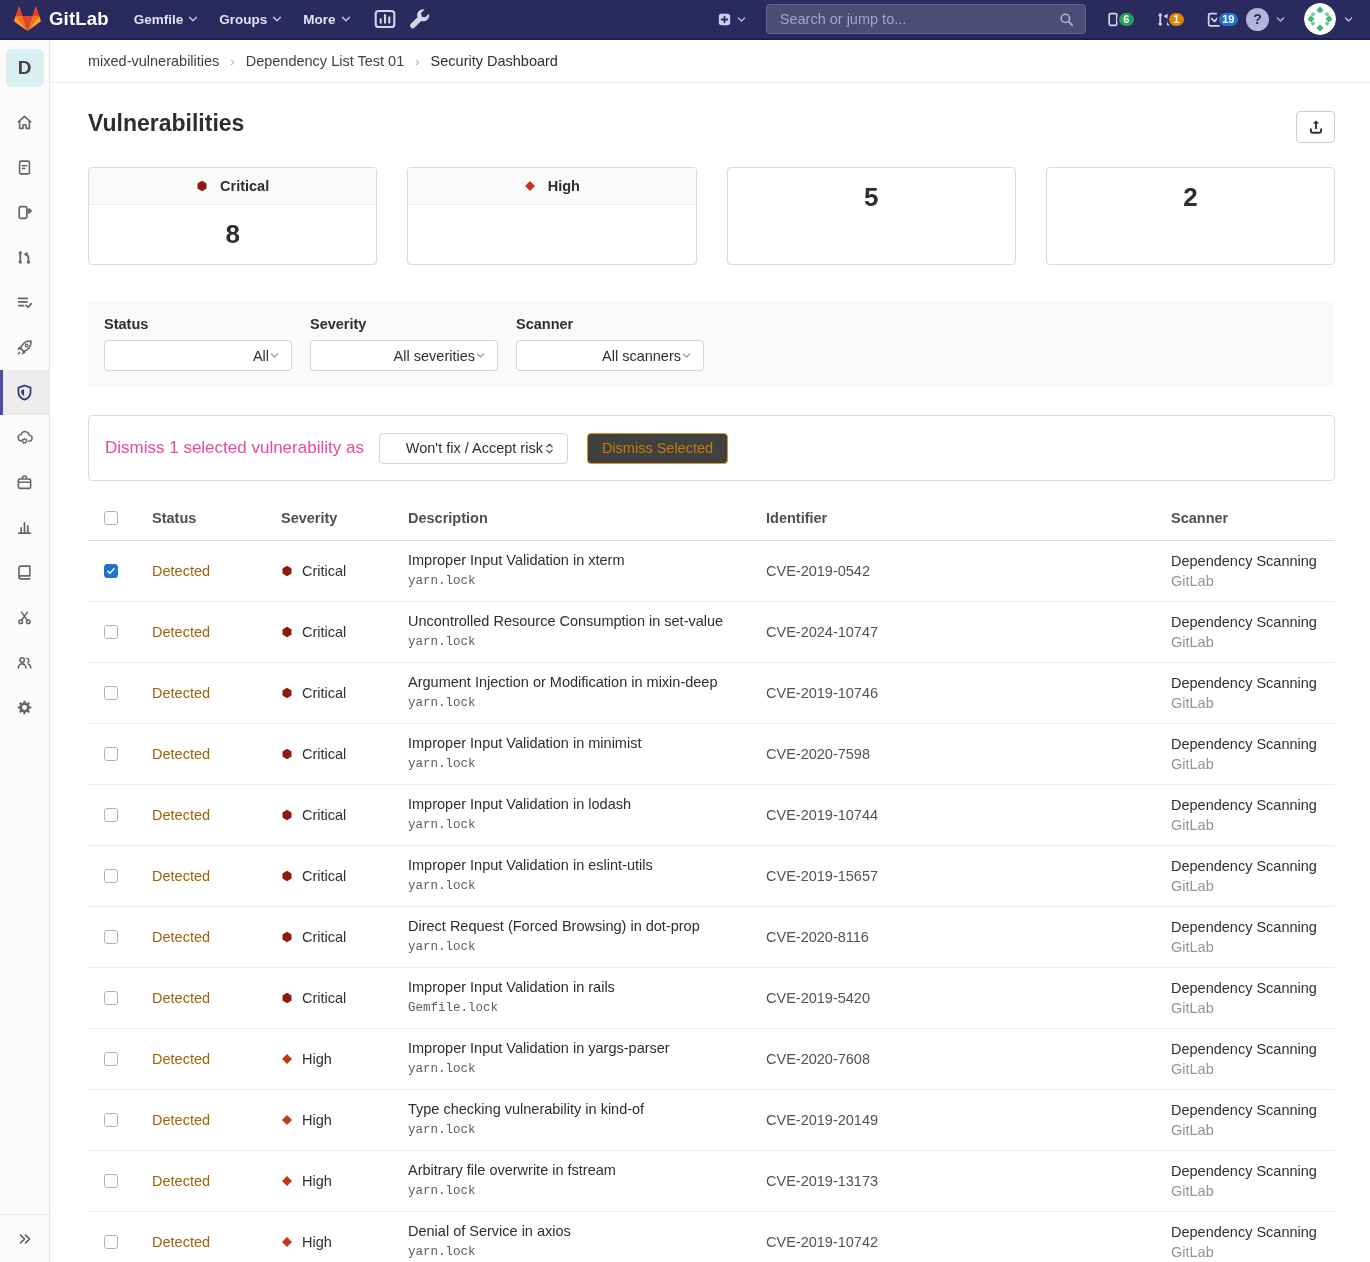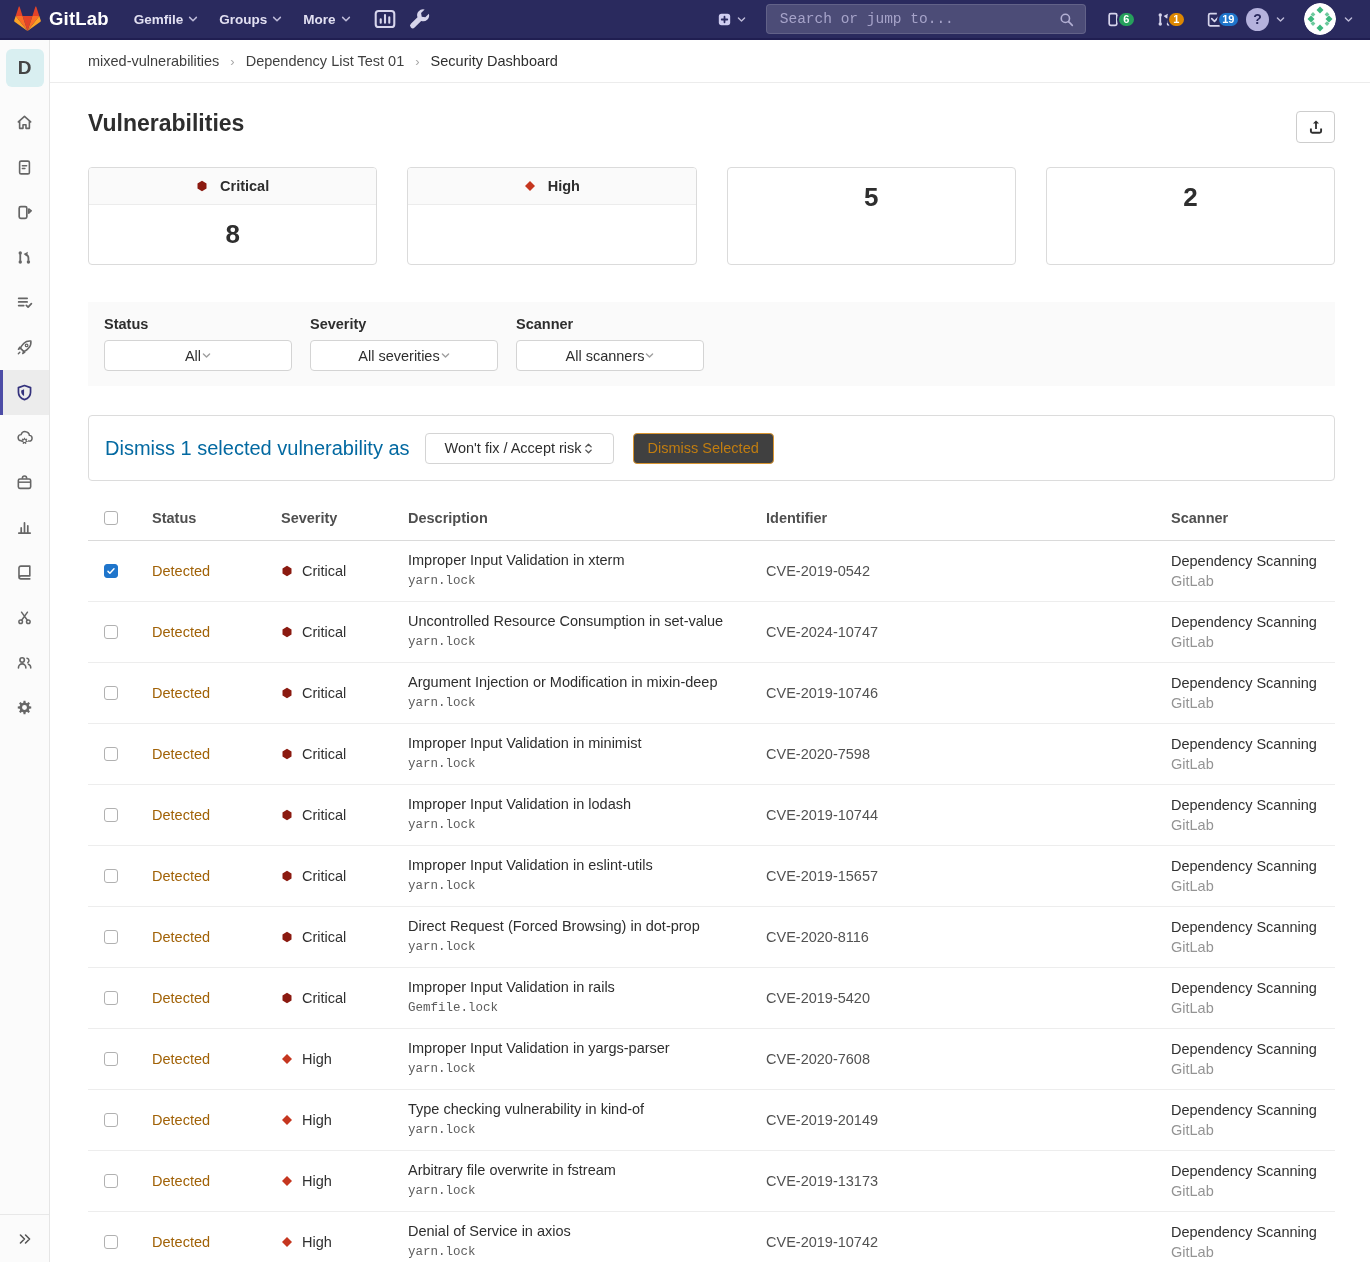--- a/index.html
+++ b/index.html
@@ -16,21 +16,21 @@
   .tanuki { width:27px; height:26px; }
   .brand-text { color:#fff; font-size:18.5px; font-weight:700; margin-left:8px; letter-spacing:.2px; }
   .nav-menu { display:flex; align-items:center; margin-left:25px; }
   .nav-item { display:flex; align-items:center; color:#e2e0f2; font-weight:700; font-size:13.5px; margin-right:20px; cursor:pointer; }
   .nav-item .chev { width:12px; height:12px; margin-left:4px; color:#bdbad8; }
   .nav-icon-btn { width:22px; height:22px; color:#d7d5ec; margin-left:2px; margin-right:10px; cursor:pointer; }
   .nav-right { display:flex; align-items:center; height:100%; }
   .new-menu { display:flex; align-items:center; margin-right:19px; cursor:pointer; }
   .plus-sq { width:13px; height:13px; color:#cfcdf0; }
   .new-menu .chev { width:11px; height:11px; margin-left:5px; color:#bdbad8; }
-  .search-box { width:320px; height:30px; background:rgba(255,255,255,.16); border:1px solid rgba(255,255,255,.12); border-radius:4px; display:flex; align-items:center; justify-content:space-between; padding:0 11px 0 13px; margin-right:20px; cursor:text;font-family:Liberation Mono, monospace; }
+  .search-box { width:320px; height:30px; background:rgba(255,255,255,.16); border:1px solid rgba(255,255,255,.12); border-radius:4px; display:flex; align-items:center; justify-content:space-between; padding:0 11px 0 13px; margin-right:20px; cursor:text; }
   .search-ph { color:#a6a3c9; font-size:14.5px; }
   .search-ic { width:15px; height:15px; color:#b3b0d4; }
   .counter { display:flex; align-items:center; margin-right:20px; cursor:pointer; text-decoration:none; }
   .counter.todos { margin-right:6px; }
   .counter .cico { width:17px; height:17px; color:#d7d5ec; }
   .badge { margin-left:-6px; min-width:19px; height:17px; border:2px solid var(--navbar-bg); border-radius:9px; color:#fff; font-size:11px; font-weight:700; display:flex; align-items:center; justify-content:center; padding:0 3.5px; }
   .badge-issues { background:var(--badge-issues); }
   .badge-mrs { background:var(--badge-mrs); }
   .badge-todos { background:var(--badge-todos); }
   .help-menu { display:flex; align-items:center; margin-right:18px; cursor:pointer; }
@@ -74,25 +74,25 @@
   .card-count { height:59px; display:flex; align-items:center; justify-content:center; font-size:26px; font-weight:600; color:#2e2e2e; }
 
   .k-critical { color:var(--sev-critical); }
   .k-high { color:var(--sev-high); }
   .k-medium { color:var(--sev-medium); }
   .k-low { color:var(--sev-low); }
 
   .filters { margin-top:37px; background:#fafafa; padding:14px 16px 15px; display:flex; }
   .filter-group { width:188px; margin-right:18px; }
   .filter-label { font-weight:700; font-size:14.5px; color:#2e2e2e; margin-bottom:8px; }
-  .select { height:31px; background:#fff; border:1px solid #d4d4d4; border-radius:4px; display:flex; align-items:center; justify-content:center; padding:0 11px 0 12px; font-size:14.5px; color:#2e2e2e; cursor:pointer; }
+  .select { height:31px; background:#fff; border:1px solid #d4d4d4; border-radius:4px; display:flex; align-items:center; justify-content:flex-end; padding:0 11px 0 12px; font-size:14.5px; color:#2e2e2e; cursor:pointer; }
   .select .chev { width:11px; height:11px; color:#9f9f9f; }
 
   .dismiss-bar { margin-top:29px; border:1px solid #dcdcdc; border-radius:4px; height:66px; display:flex; align-items:center; padding:0 16px; }
-  .dismiss-text { font-size:20px; color:#0369a1; }
+  .dismiss-text { font-size:17px; color:#ec4899; }
   .dismiss-select { width:189px; margin-left:15px; }
   .dismiss-select .dualchev { width:13px; height:13px; color:#555; }
   .dismiss-btn { margin-left:19px; height:31px; padding:0 14px; background:#404040; border:1px solid var(--btn-warning-border); border-radius:4px; color:var(--btn-warning-text); font-size:14.5px; font-family:inherit; cursor:pointer; }
 
   
   .vuln-table { margin-top:16px; width:100%; border-collapse:collapse; table-layout:fixed; }
   .vuln-table col.c-check { width:64px; }
   .vuln-table col.c-status { width:129px; }
   .vuln-table col.c-sev { width:127px; }
   .vuln-table col.c-desc { width:358px; }

